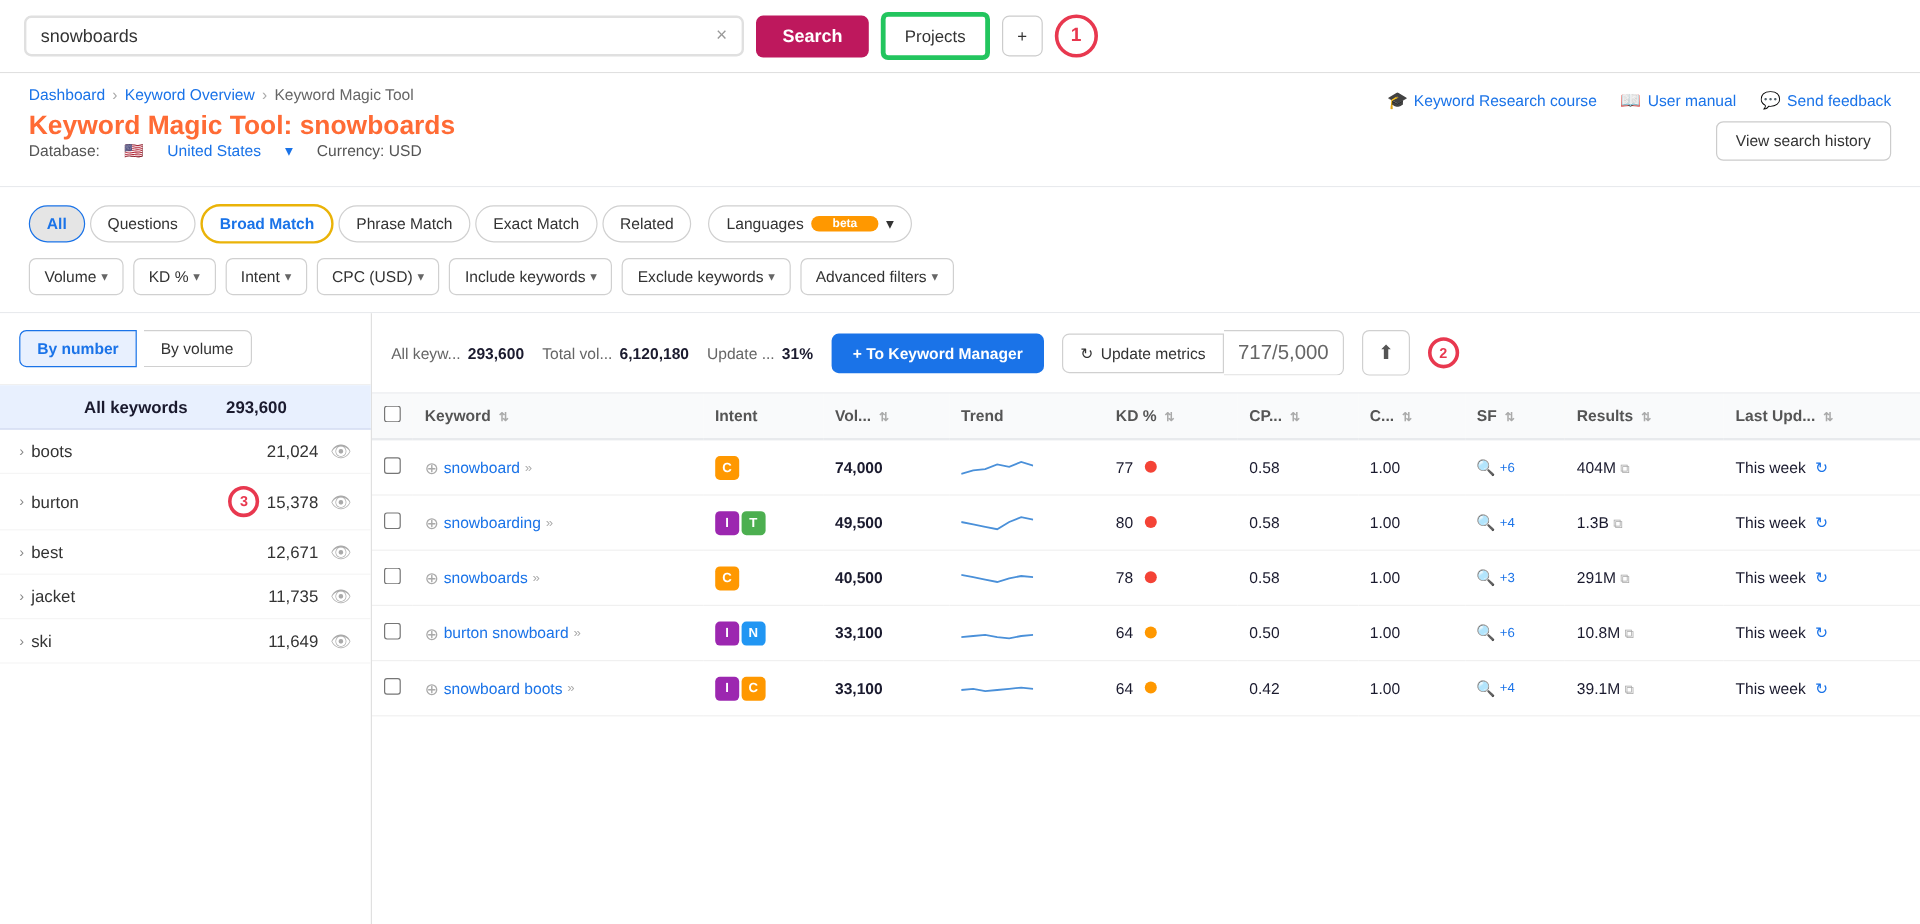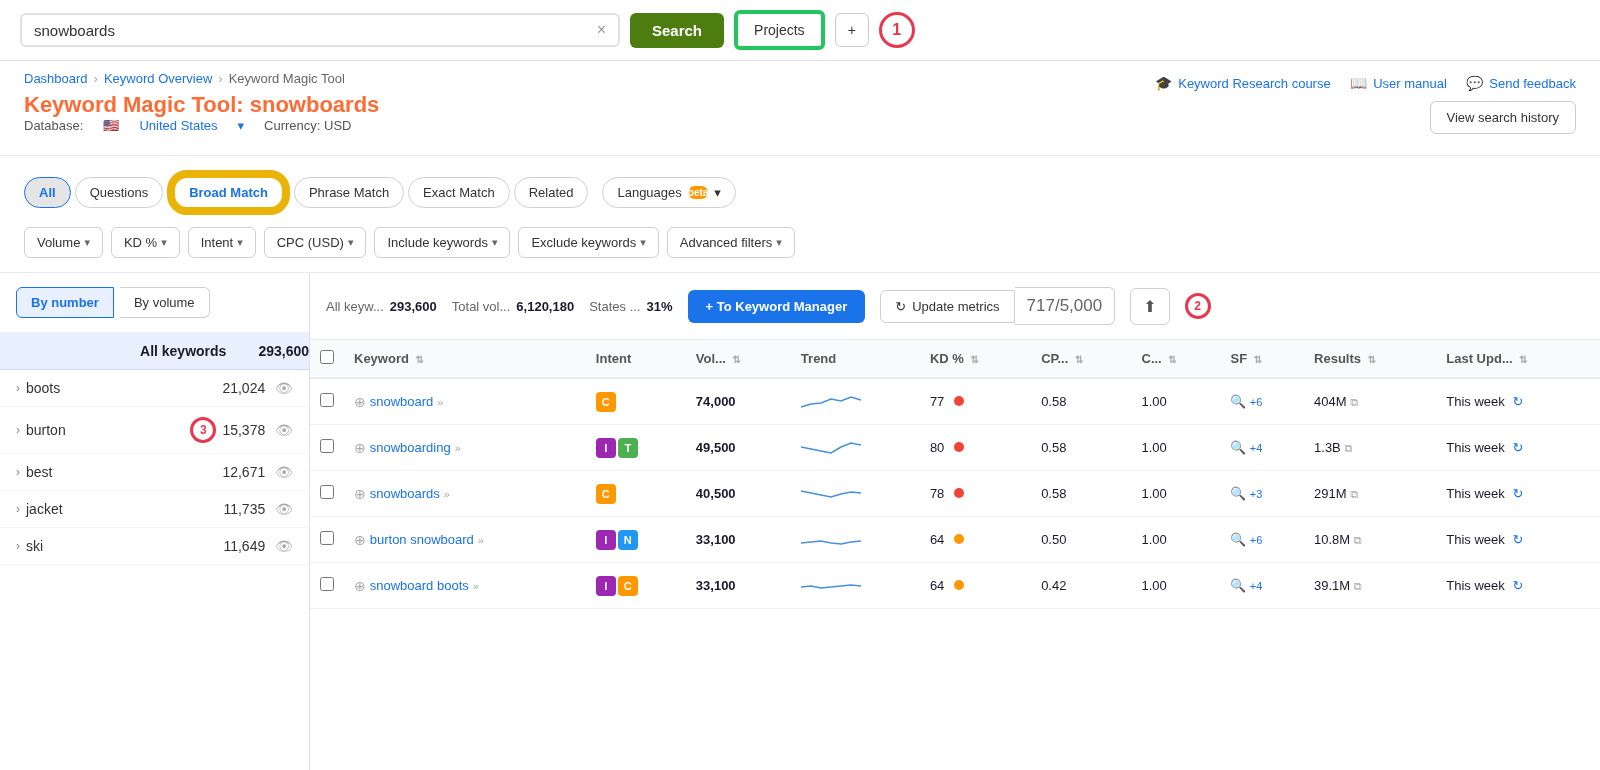--- a/index.html
+++ b/index.html
@@ -31,21 +31,21 @@
       font-size: 15px;
       color: #333;
     }
     .search-clear {
       cursor: pointer;
       color: #999;
       font-size: 16px;
       margin-left: 8px;
     }
     .btn-search {
-      background: #4d7c0f;
+      background: #be185d;
       color: #fff;
       border: none;
       border-radius: 6px;
       padding: 9px 22px;
       font-size: 15px;
       font-weight: 600;
       cursor: pointer;
     }
     .btn-projects {
       background: #fff;
@@ -155,21 +155,21 @@
       padding: 7px 14px;
       border-radius: 20px;
       border: 1px solid #d0d0d0;
       background: #fff;
       font-size: 13px;
       cursor: pointer;
       color: #333;
     }
     .tab-btn.active-blue {
       background: #fff;
-      border: 8px solid #eab308;
+      border: 2px solid #eab308;
       color: #1a73e8;
       font-weight: 600;
     }
     .tab-btn.all-btn {
       background: #e5e5e5;
       border: 1px solid #1a73e8;
       color: #1a73e8;
       font-weight: 700;
     }
     .lang-btn {
@@ -179,21 +179,21 @@
       background: #fff;
       font-size: 13px;
       cursor: pointer;
       color: #333;
       display: flex; align-items: center; gap: 6px;
     }
     .beta-badge {
       background: #ff9800;
       color: #fff;
       font-size: 10px;
-      padding: 1px 0;
+      padding: 1px 18px;
       border-radius: 10px;
       font-weight: 600;
     }
     .filters-row {
       display: flex;
       align-items: center;
       gap: 8px;
       flex-wrap: wrap;
     }
     .filter-btn {
@@ -247,21 +247,21 @@
       border: 1px solid #d0d0d0;
       border-left: none;
       background: #fff;
       color: #333;
       font-size: 13px;
       cursor: pointer;
     }
     .sidebar-all-row {
       display: flex;
       align-items: center;
-      justify-content: flex-end;
+      justify-content: center;
       padding: 10px 0;
       background: #e8f0fe;
       border-bottom: 1px solid #d0d8ee;
       gap: 32px;
     }
     .sidebar-all-label { font-weight: 600; font-size: 14px; color: #1a1a2e; }
     .sidebar-all-count { font-weight: 700; font-size: 14px; color: #1a1a2e; }
     .sidebar-item {
       display: flex;
       align-items: center;
@@ -555,21 +555,21 @@
     <div class="table-header-row">
       <div class="stat-group">
         <span class="stat-label">All keyw...</span>
         <span class="stat-value">293,600</span>
       </div>
       <div class="stat-group">
         <span class="stat-label">Total vol...</span>
         <span class="stat-value">6,120,180</span>
       </div>
       <div class="stat-group">
-        <span class="stat-label">States ...</span>
+        <span class="stat-label">Update ...</span>
         <span class="stat-value">31%</span>
       </div>
       <button class="btn-keyword-mgr">+ To Keyword Manager</button>
       <div style="display:flex; align-items:center;">
         <button class="btn-update">
           <span>↻</span>
           <span>Update metrics</span>
         </button>
         <span class="update-count">717/5,000</span>
       </div>

